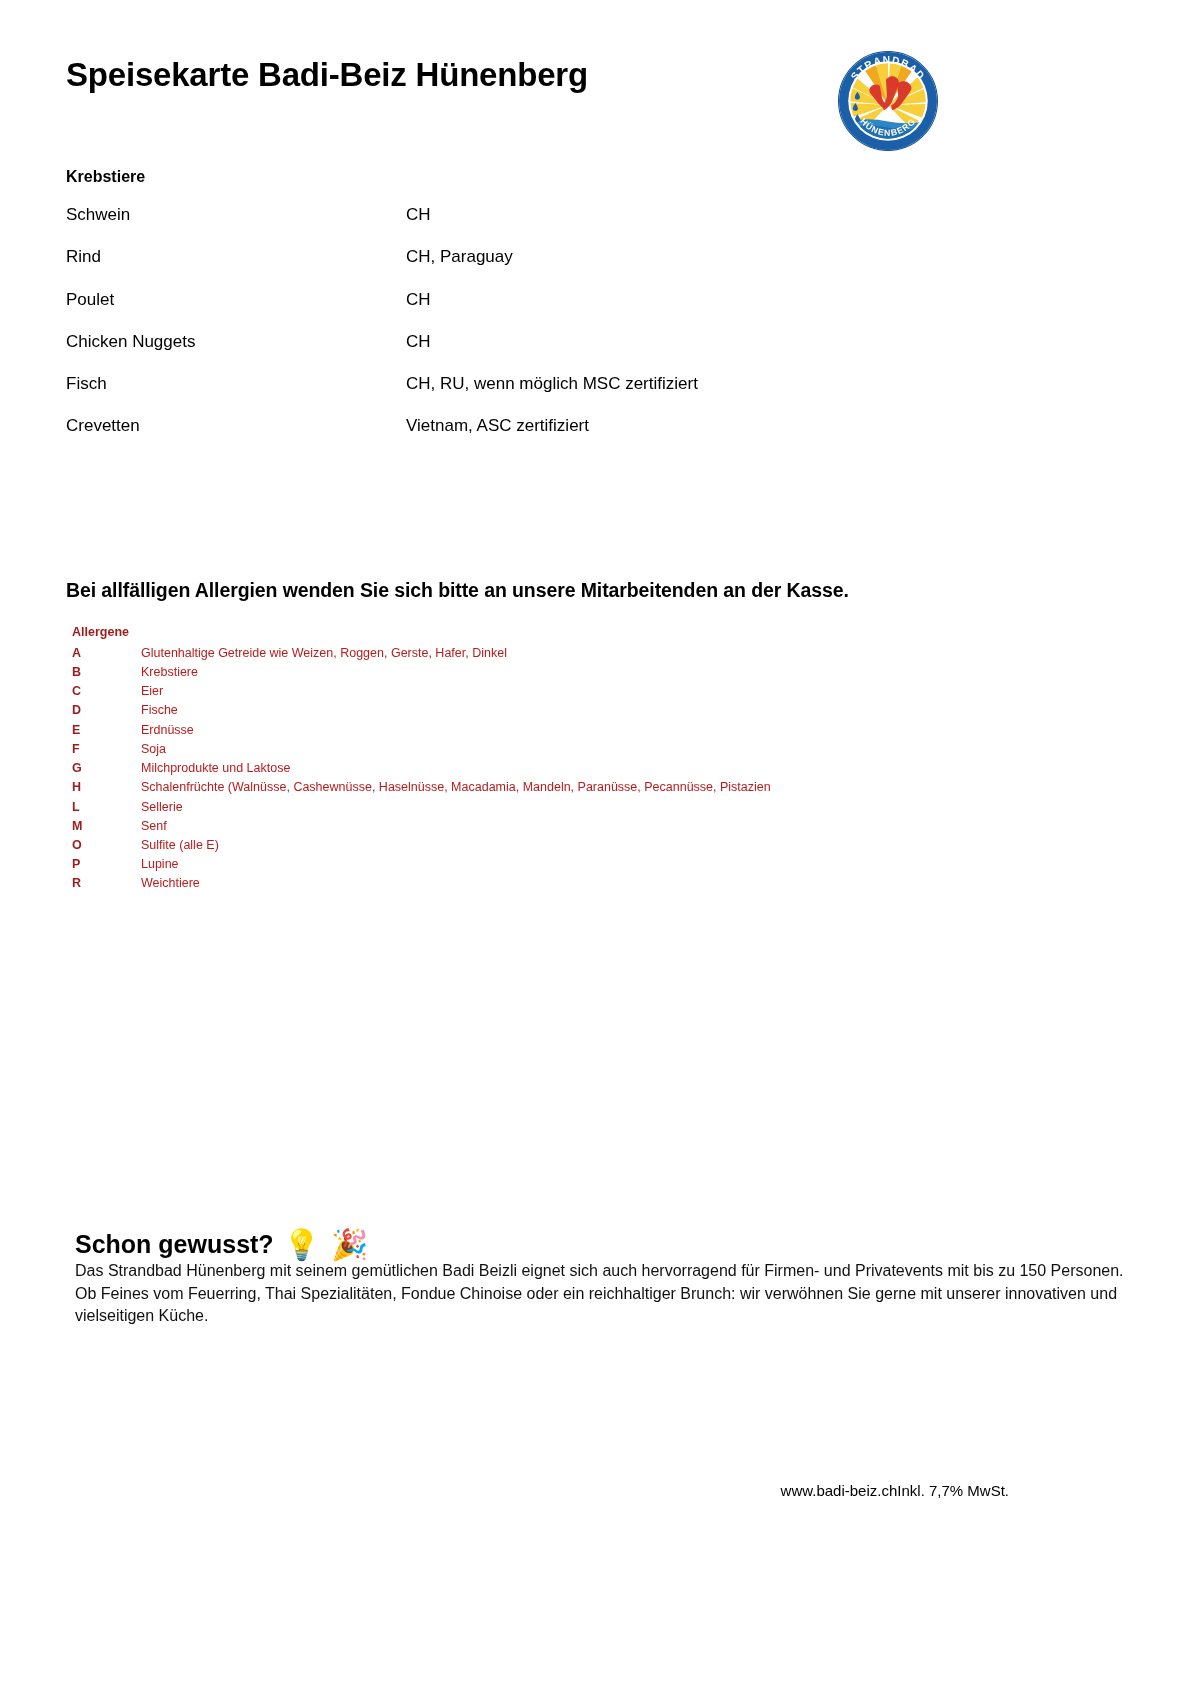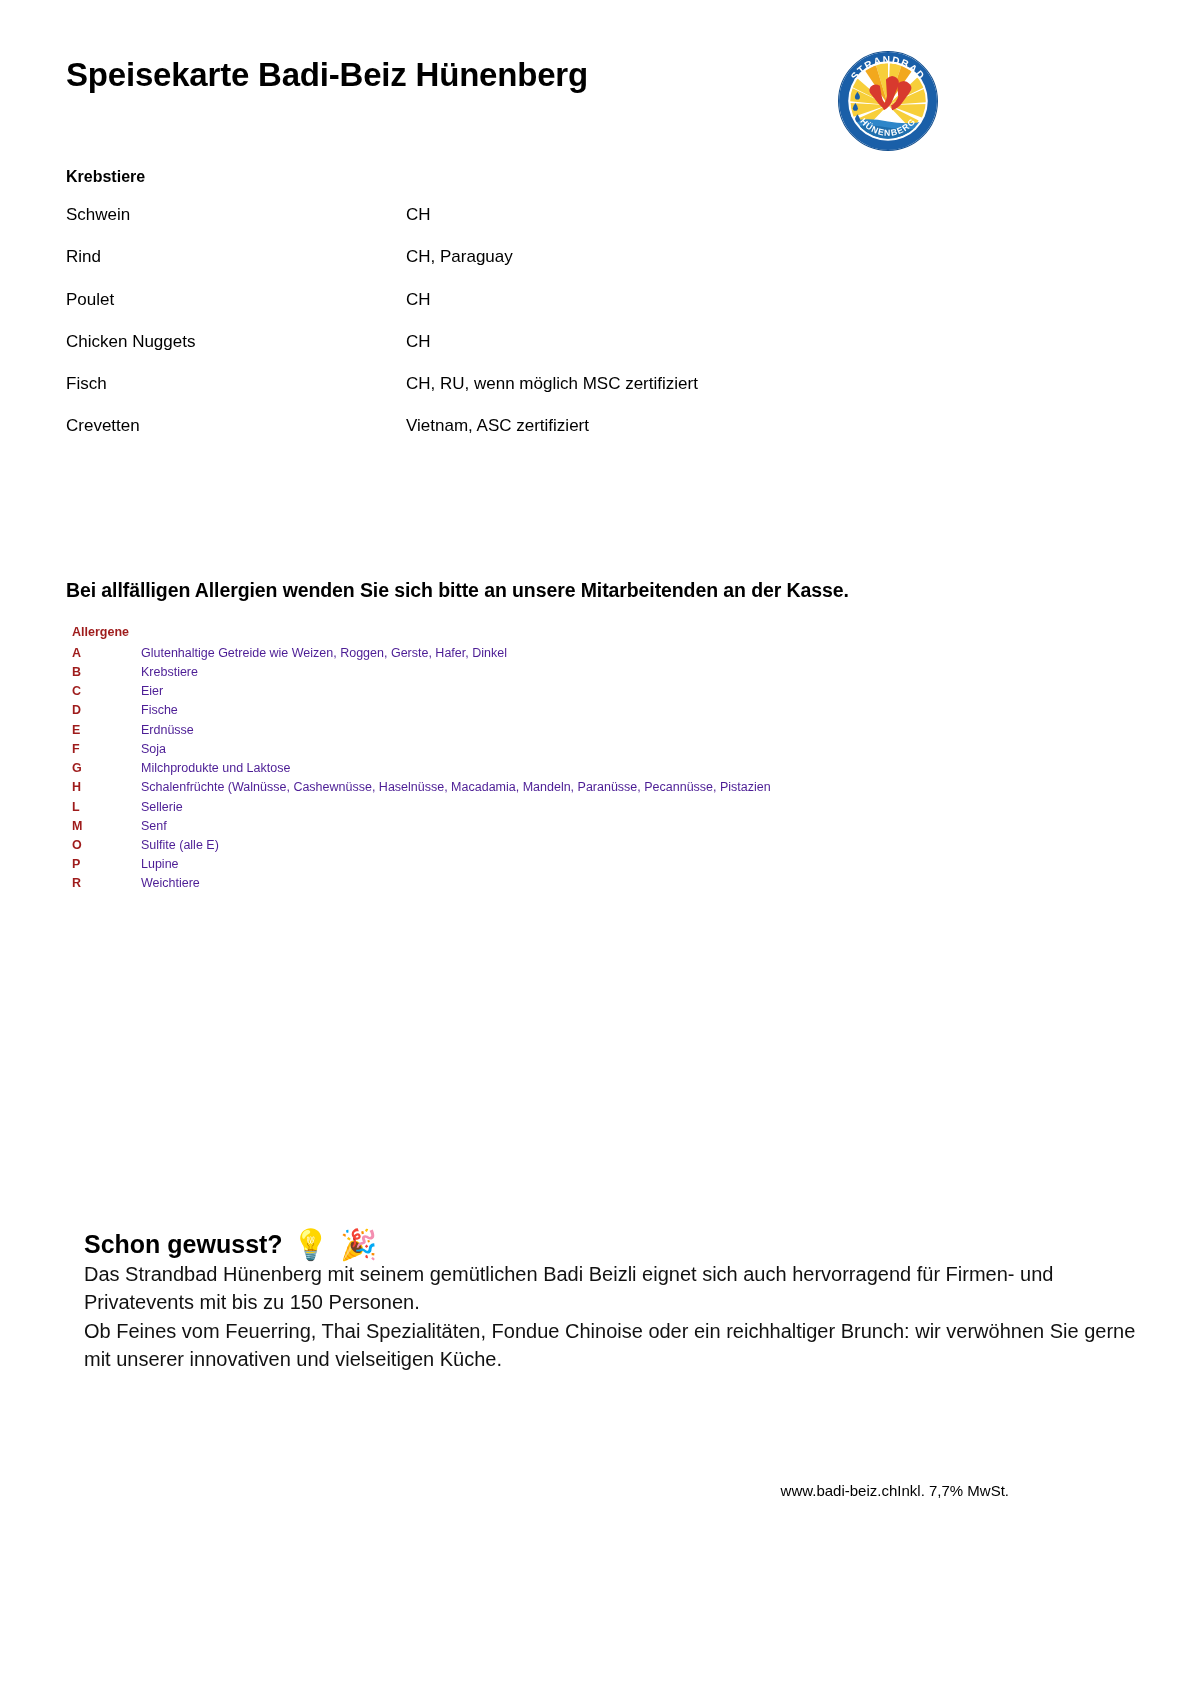--- a/index.html
+++ b/index.html
@@ -105,27 +105,27 @@
     line-height: 19.2px;
   }
   .allergen-code {
     width: 69px;
     flex: 0 0 69px;
     font-weight: bold;
     color: #9e1b1b;
   }
   .allergen-text {
     flex: 1 1 auto;
-    color: #4c1d95;
+    color: #b91c1c;
   }
 
   
   .didyouknow {
     position: absolute;
-    left: 84px;
+    left: 75px;
     top: 1228px;
     width: 1060px;
   }
   .dyk-headline-row {
     display: flex;
     align-items: flex-end;
     gap: 10px;
     margin-bottom: 2px;
   }
   .dyk-title {
@@ -134,21 +134,21 @@
     line-height: 1.1;
     margin: 0;
   }
   .dyk-emoji {
     font-size: 30px;
     line-height: 1;
     position: relative;
     top: 2px;
   }
   .dyk-body {
-    font-size: 20px;
+    font-size: 16px;
     line-height: 1.42;
     margin: 0;
     color: #111;
   }
   .dyk-body p {
     margin: 0;
   }
 
   
   .footer {

